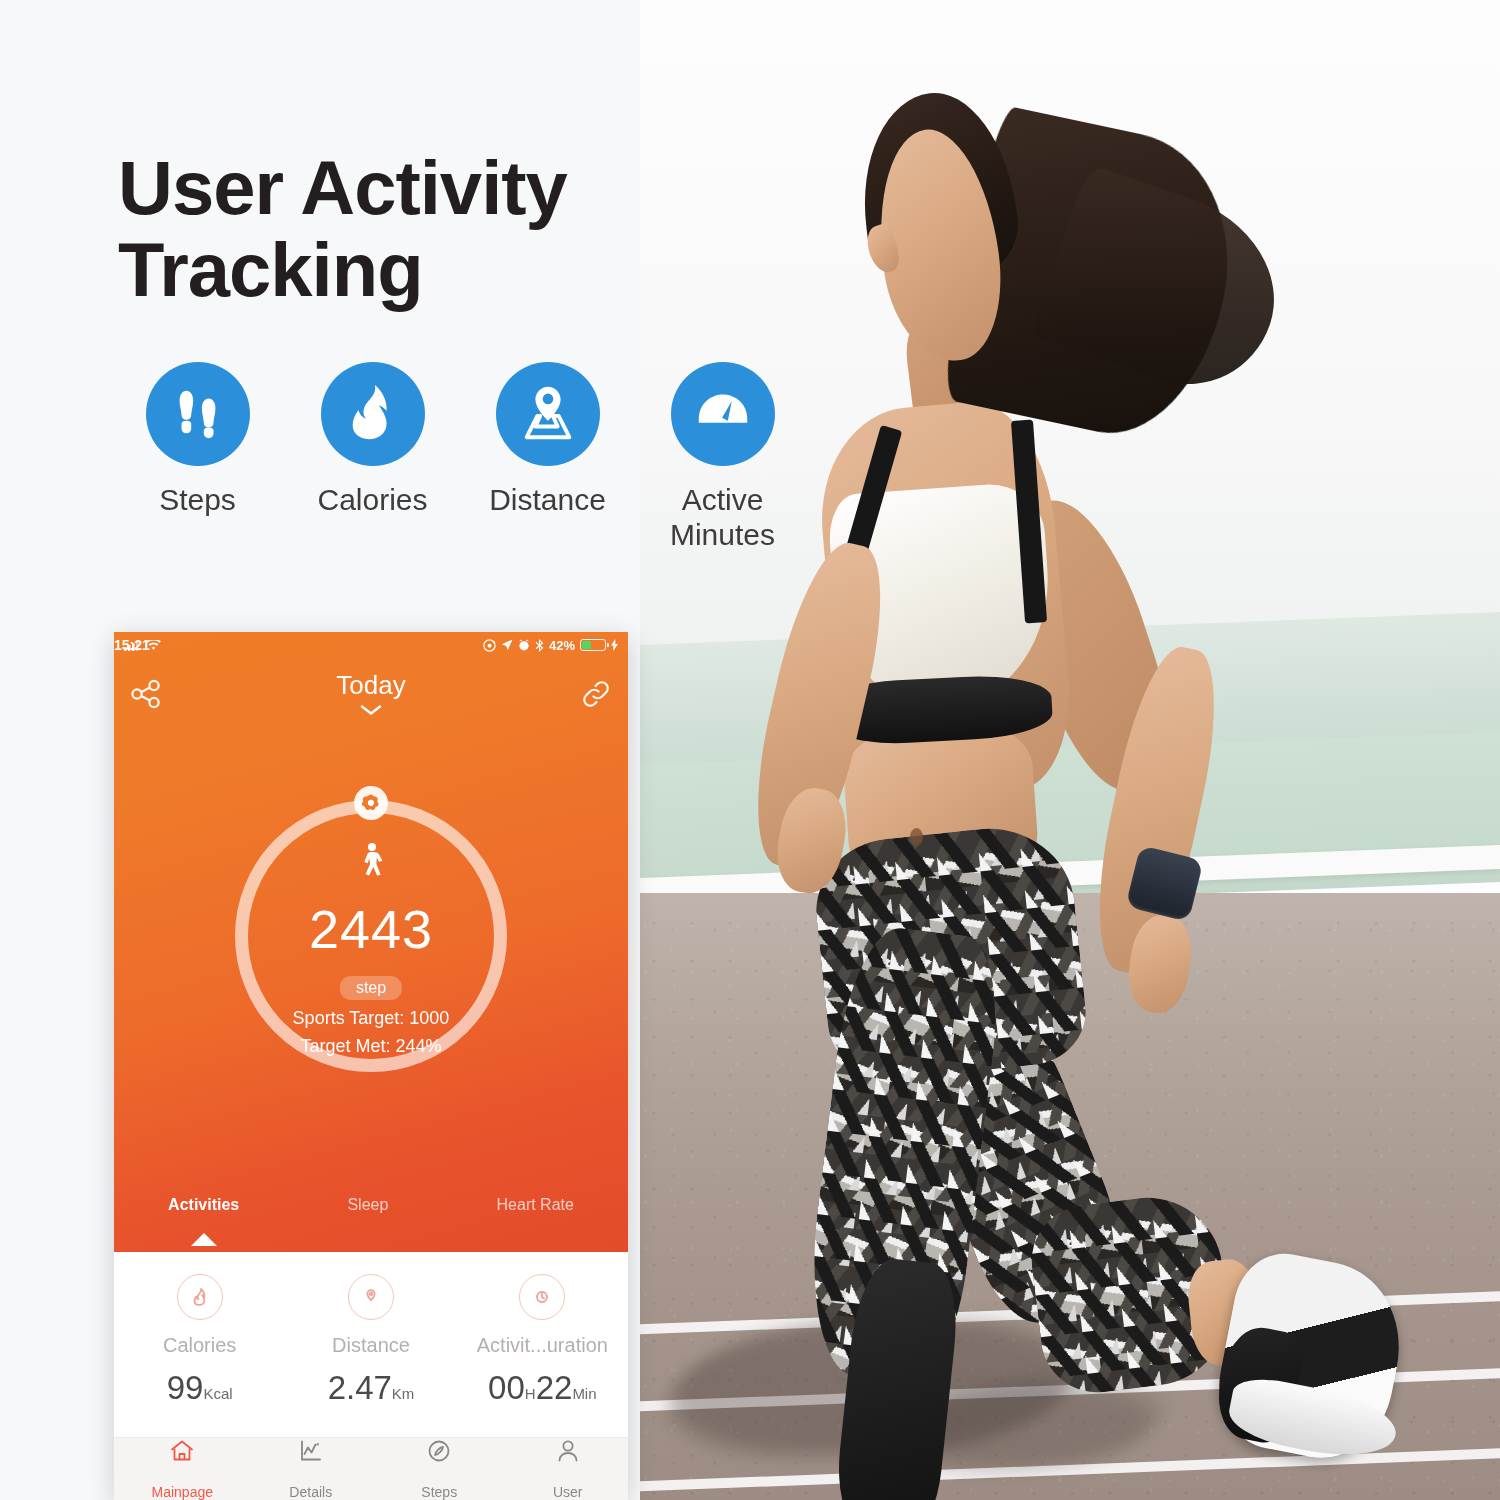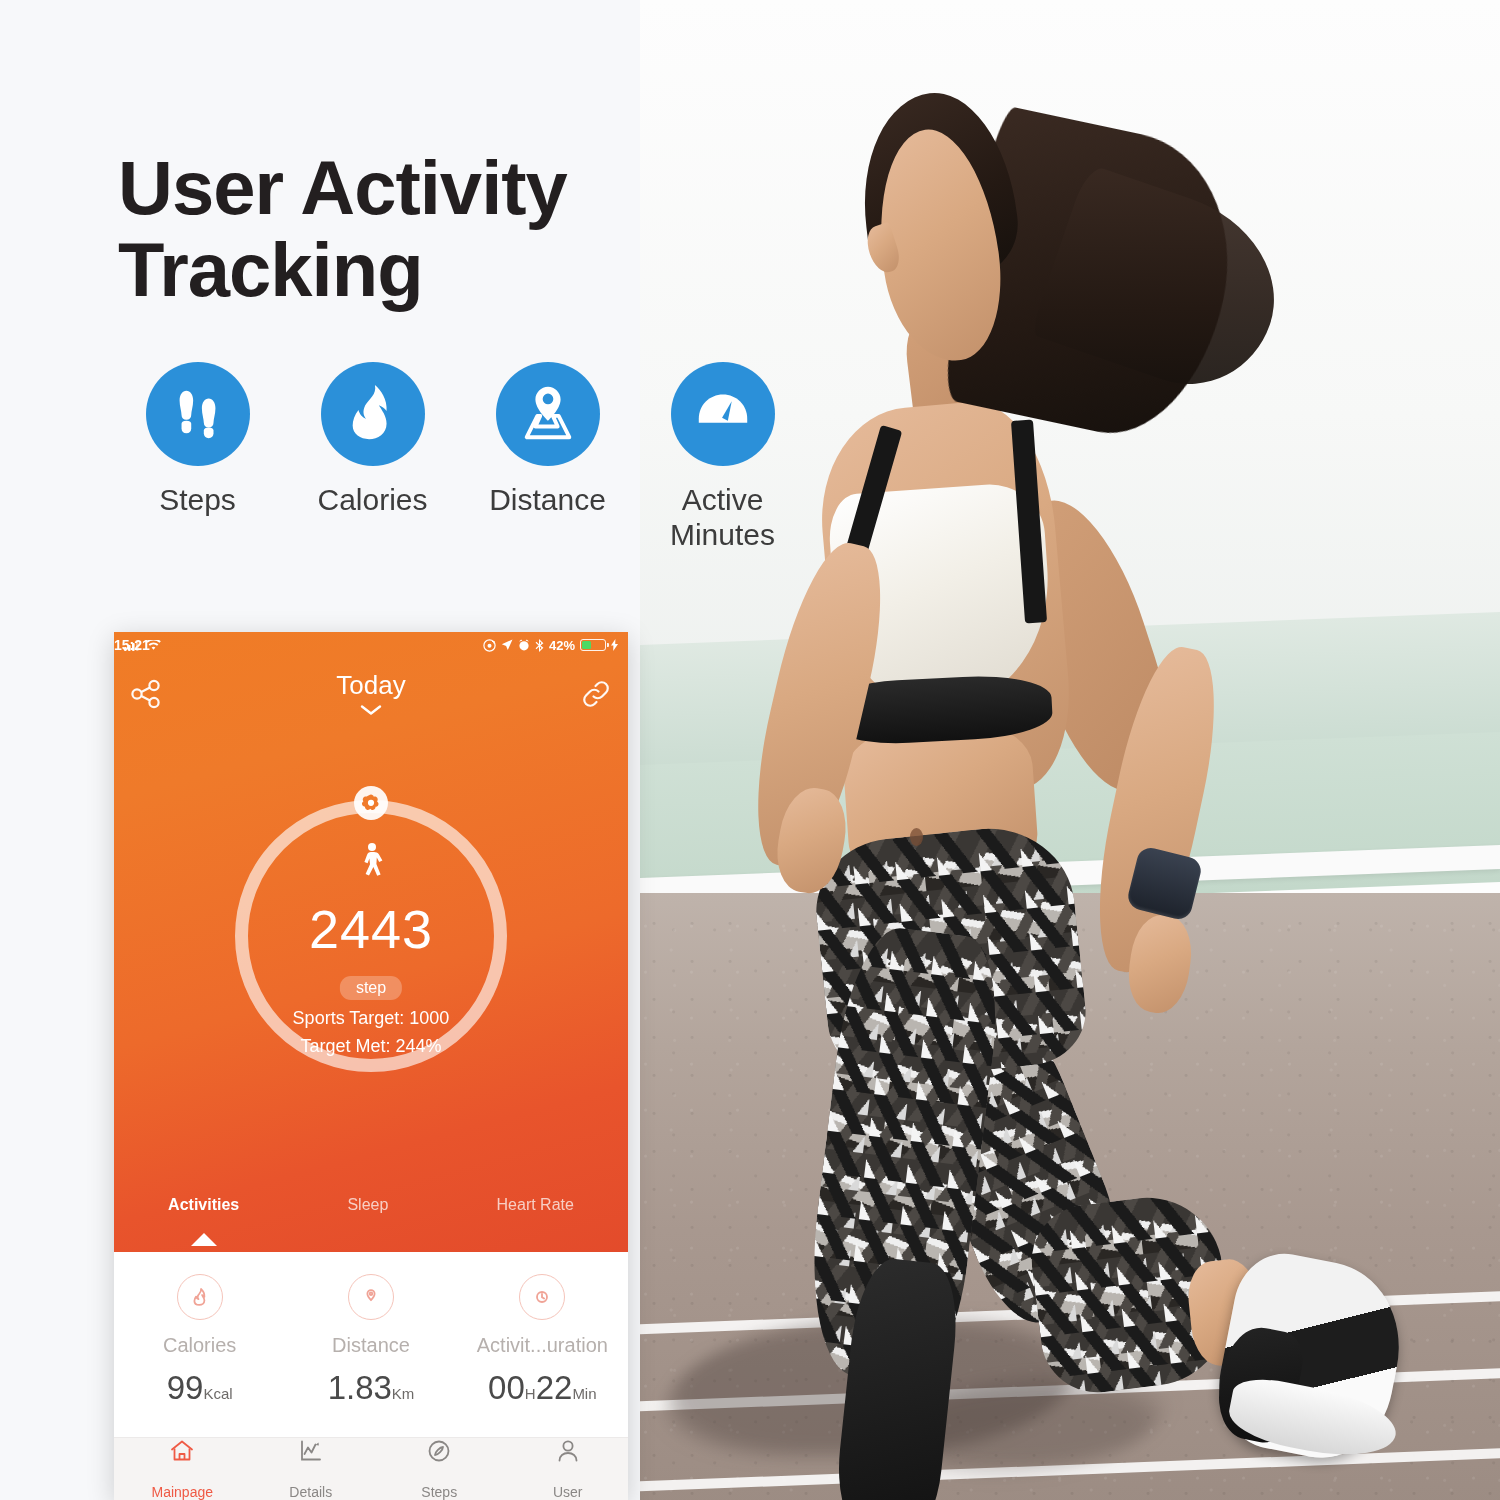--- a/index.html
+++ b/index.html
@@ -476,21 +476,21 @@
     </div>
 
     <div class="stat">
       <div class="stat-ic">
         <svg viewBox="0 0 22 22">
             <path d="M11 4.2a3.6 3.6 0 0 0-3.6 3.6c0 2.7 3.6 6.4 3.6 6.4s3.6-3.7 3.6-6.4A3.6 3.6 0 0 0 11 4.2z" stroke-linejoin="round"></path>
             <circle cx="11" cy="7.8" r="1.3"></circle>
           </svg>
       </div>
       <div class="stat-lbl">Distance</div>
-      <div class="stat-val"><span>1.83</span><u>Km</u></div>
+      <div class="stat-val"><span>2.47</span><u>Km</u></div>
     </div>
 
     <div class="stat">
       <div class="stat-ic">
         <svg viewBox="0 0 22 22">
             <circle cx="11" cy="11" r="5"></circle>
             <path d="M11 8v3.2l2.1 1.4" stroke-linecap="round"></path>
           </svg>
       </div>
       <div class="stat-lbl">Activit...uration</div>

